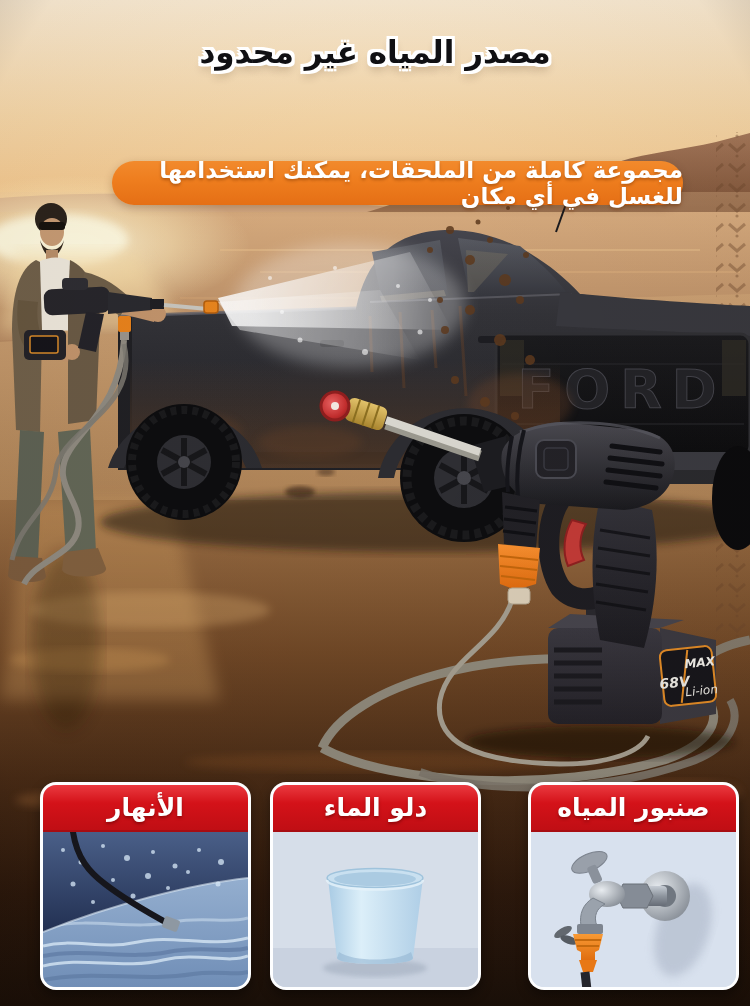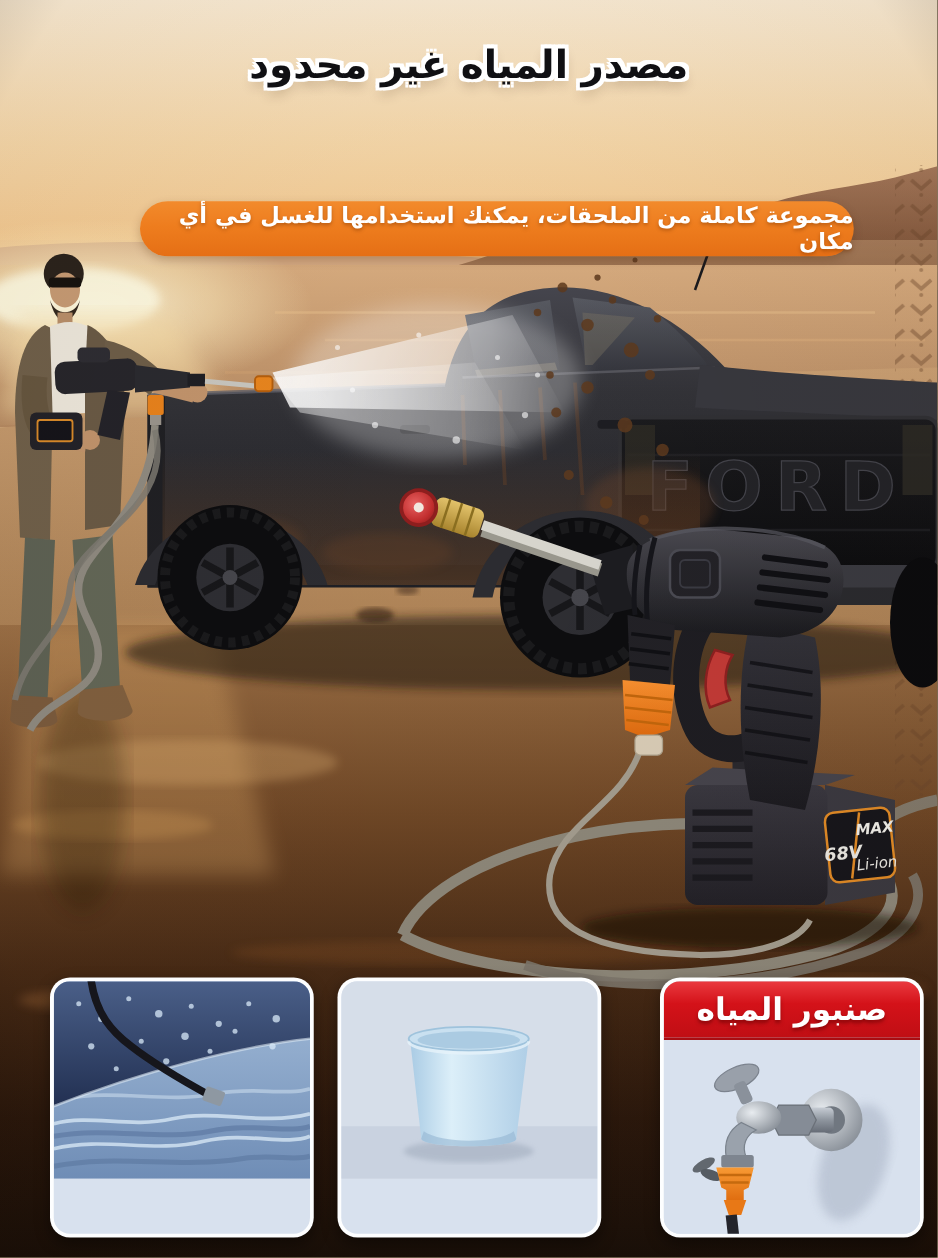--- a/index.html
+++ b/index.html
@@ -11,21 +11,21 @@
   .headline{
     position:absolute;top:24px;left:0;width:750px;text-align:center;
     direction:rtl;font-weight:bold;color:#101013;font-size:31px;line-height:56px;
     text-shadow:-3px -3px 0 #fff,3px -3px 0 #fff,-3px 3px 0 #fff,3px 3px 0 #fff,
       -3px 0 0 #fff,3px 0 0 #fff,0 -3px 0 #fff,0 3px 0 #fff,0 6px 9px rgba(60,30,0,.25);
   }
   .banner{
     position:absolute;left:112px;top:161px;width:571px;height:44px;border-radius:22px;
     background:linear-gradient(180deg,#F28A2C 0%,#EE7D1E 45%,#E56F15 100%);
     display:flex;align-items:center;justify-content:flex-start;direction:rtl;
-    color:#fff;font-weight:bold;font-size:18px;
+    color:#fff;font-weight:bold;font-size:23px;
     text-shadow:0 2px 3px rgba(120,50,0,.45);
     box-shadow:0 3px 8px rgba(80,40,0,.25);
   }
   .card{
     position:absolute;top:782px;width:211px;height:208px;box-sizing:border-box;
     border:3px solid rgba(255,255,255,.95);border-radius:16px;overflow:hidden;
     box-shadow:0 5px 12px rgba(0,0,0,.4);background:#d8e1ee;
   }
   .card.c1{left:40px}.card.c2{left:270px}.card.c3{left:528px}
   .card-header{
@@ -396,20 +396,23 @@
 
   <div class="headline">
     <div>مصدر المياه غير محدود</div>
   </div>
 
   <div class="banner">
     <span>مجموعة كاملة من الملحقات، يمكنك استخدامها للغسل في أي مكان</span>
   </div>
 
   <div class="card c1">
+    <div class="card-header">
+      <span>الأنهار</span>
+    </div>
     <div class="card-body">
       <svg viewBox="0 0 205 158" preserveAspectRatio="none">
         <defs>
           <linearGradient id="cwG" x1="0" y1="0" x2="0" y2="1">
             <stop offset="0" stop-color="#A3BCD9"></stop>
               <stop offset="1" stop-color="#6F8DB6"></stop>
           </linearGradient>
           <linearGradient id="navyG" x1="0" y1="0" x2="0" y2="1">
             <stop offset="0" stop-color="#4A5F88"></stop>
               <stop offset="1" stop-color="#223052"></stop>
@@ -441,20 +444,23 @@
             <circle cx="90" cy="64" r="2.5"></circle>
             <circle cx="125" cy="56" r="2"></circle>
         </g>
         <path d="M30,0 C34,26 46,40 62,52 C80,66 104,80 126,92" stroke="#16161C" stroke-width="6" fill="none" stroke-linecap="round"></path>
         <rect x="120" y="86" width="16" height="12" rx="2" fill="#8E98A2" transform="rotate(20 128 92)"></rect>
       </svg>
     </div>
   </div>
 
   <div class="card c2">
+    <div class="card-header">
+      <span>دلو الماء</span>
+    </div>
     <div class="card-body">
       <svg viewBox="0 0 205 158" preserveAspectRatio="none">
         <defs>
           <linearGradient id="bkG" x1="0" y1="0" x2="1" y2="0">
             <stop offset="0" stop-color="#A9CBE4"></stop>
               <stop offset="0.35" stop-color="#DCEFF9"></stop>
               <stop offset="1" stop-color="#AFCEE6"></stop>
           </linearGradient>
           <filter id="cb2">
               <feGaussianBlur stdDeviation="2"></feGaussianBlur>

